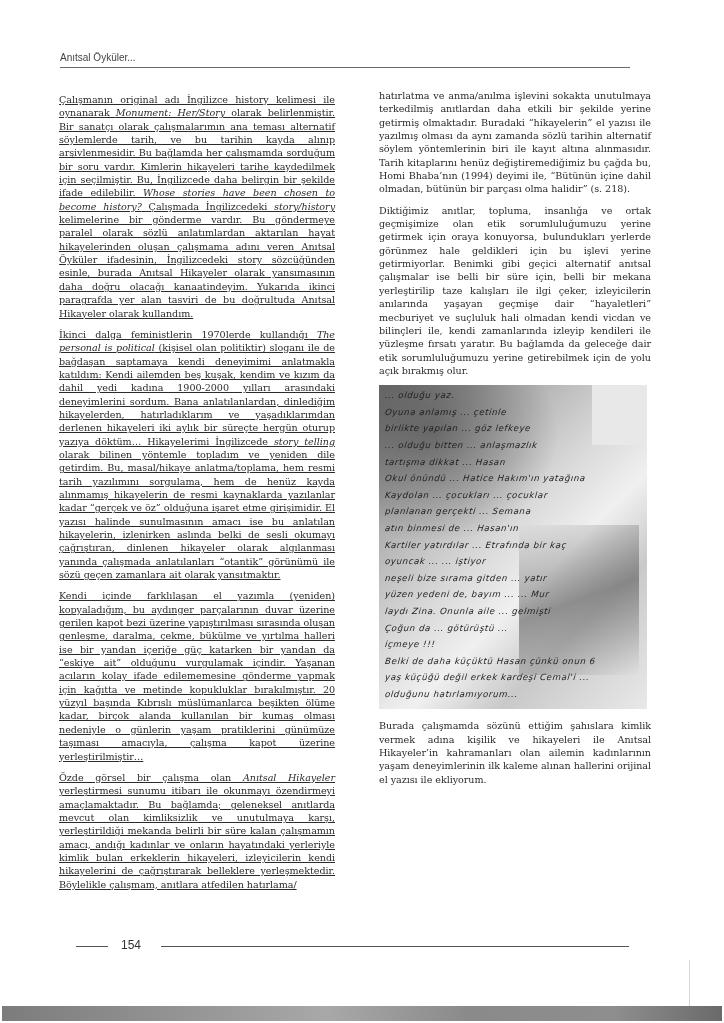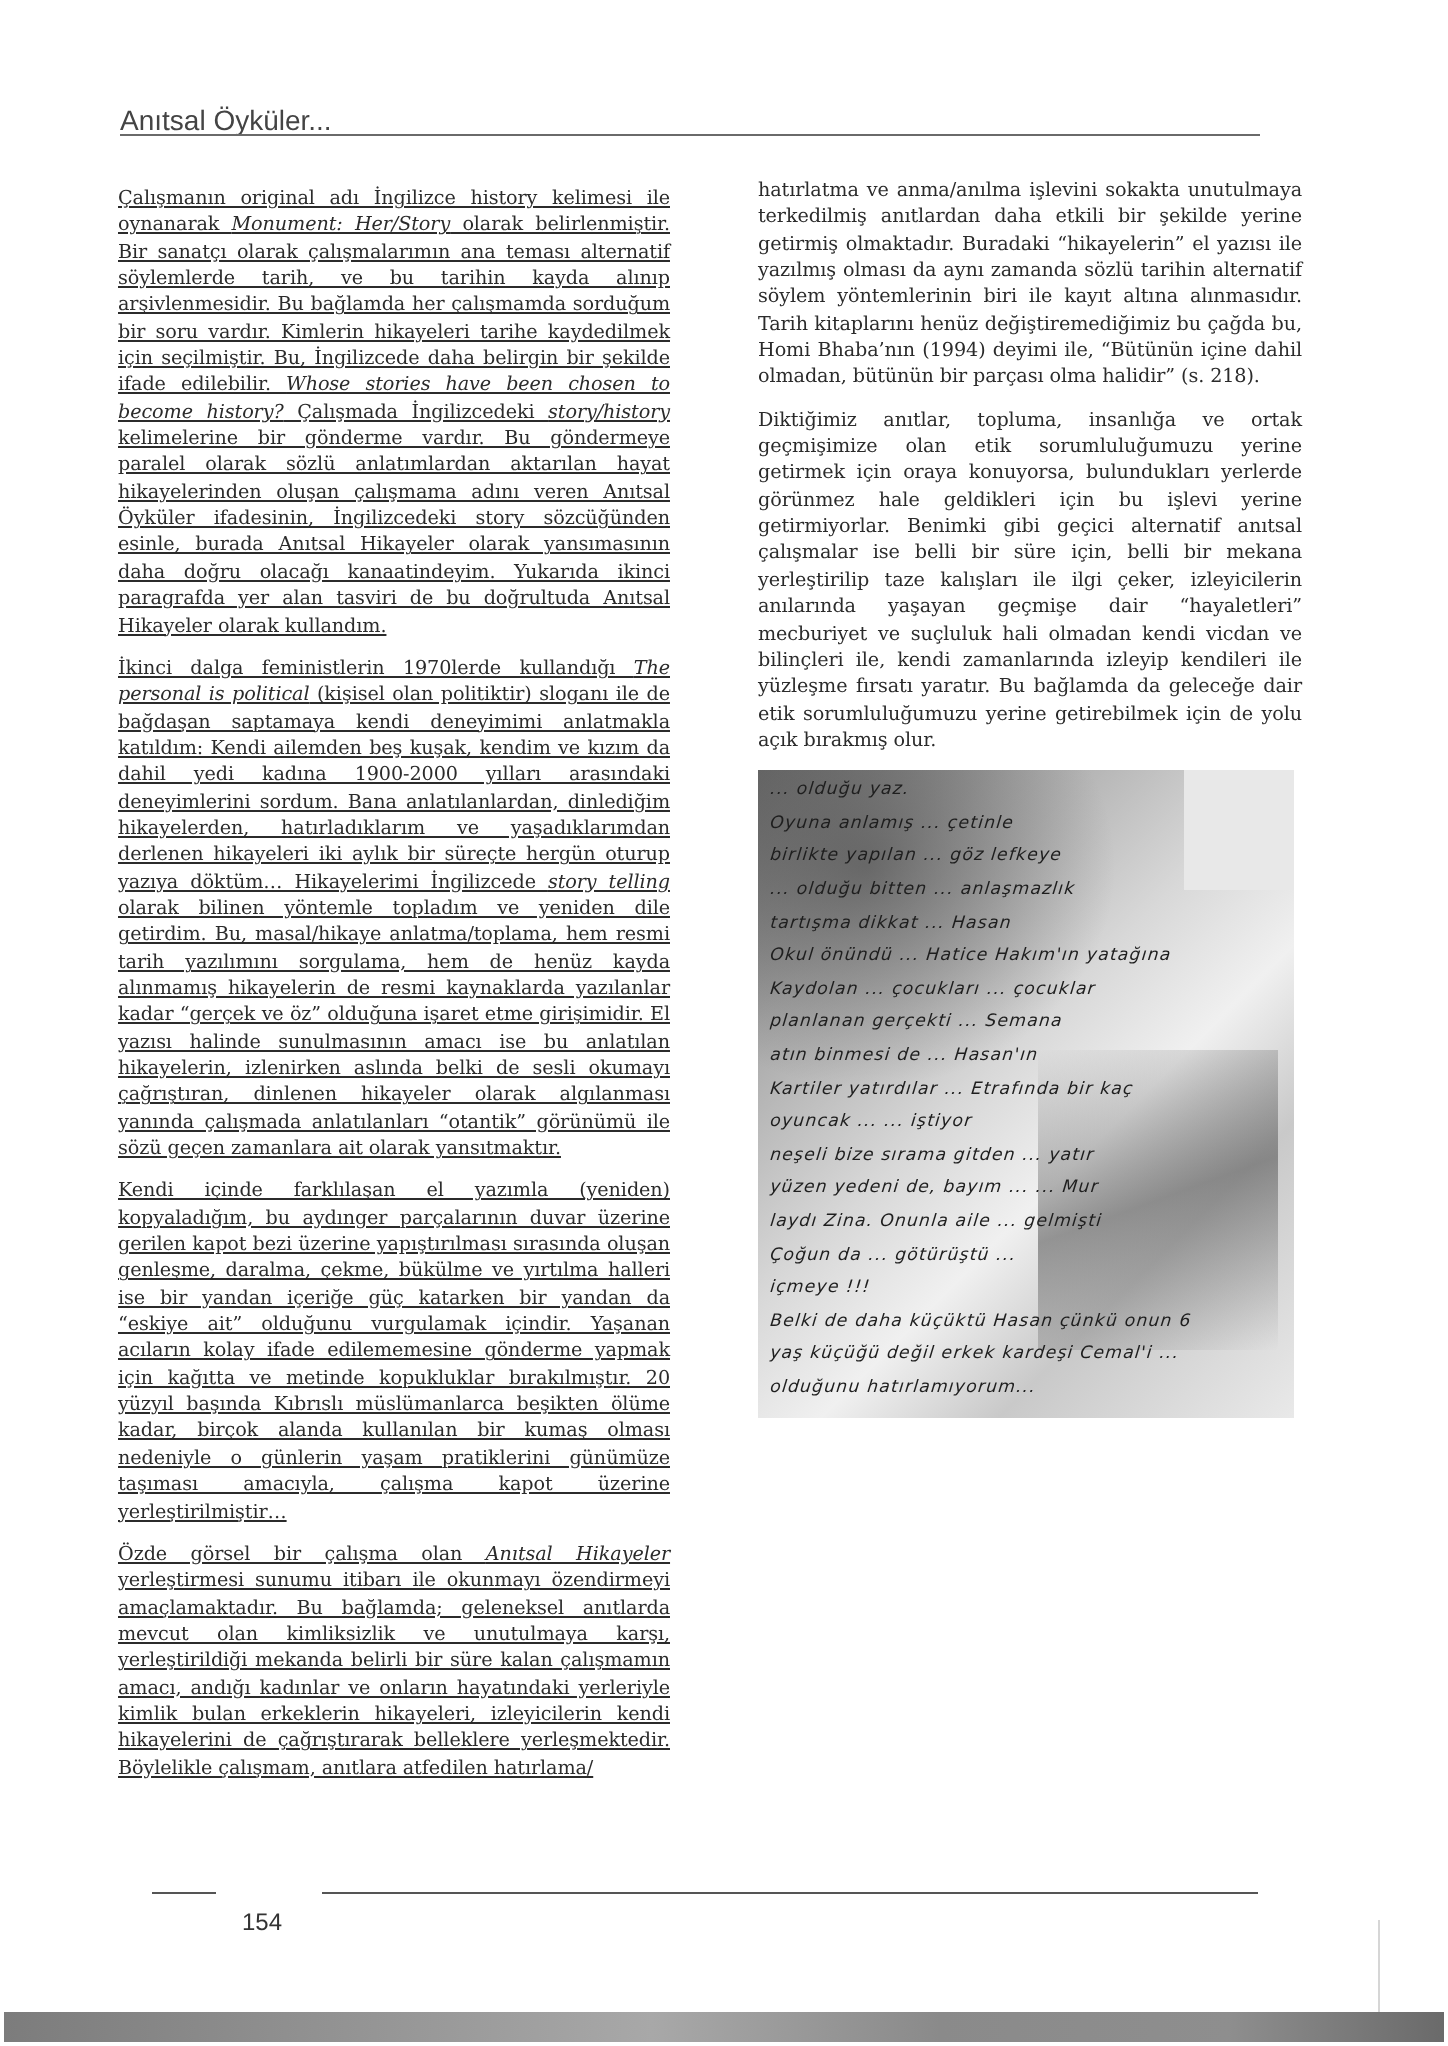--- a/index.html
+++ b/index.html
@@ -2,21 +2,21 @@
 <html><head>
 <meta charset="utf-8">
 <style>
   html, body { margin:0; padding:0; }
   body {
     width:724px; height:1023px; background:#ffffff; position:relative; overflow:hidden;
     font-family:"DejaVu Serif", serif; color:#2b2b2b;
   }
   .running-head {
     position:absolute; left:60px; top:52px;
-    font-family:"Liberation Sans", sans-serif; font-size:14px; color:#444;
+    font-family:"Liberation Sans", sans-serif; font-size:10px; color:#444;
   }
   .head-rule {
     position:absolute; left:60px; top:67px; width:570px; height:1px; background:#6a6a6a;
   }
   .col {
     position:absolute; top:93px; width:276px;
     font-size:9.6px; line-height:13.35px; text-align:justify; hyphens:none;
     letter-spacing:-0.05px;
   }
   .col.left { left:59px;text-decoration:underline; }
@@ -34,21 +34,21 @@
     background:linear-gradient(160deg, rgba(80,80,80,.0) 0%, rgba(80,80,80,.55) 50%, rgba(80,80,80,0) 100%); }
   .figure .paper { position:absolute; right:0; top:0; width:55px; height:60px; background:#e8e8e8; }
   .hw {
     position:absolute; left:6px; right:6px; font-family:"DejaVu Sans", sans-serif; font-style:italic;
     font-size:8.6px; color:#1e1e1e; white-space:nowrap; overflow:hidden; letter-spacing:0.6px;
     transform:skewX(-6deg);
   }
   .footer-rule-left { position:absolute; left:76px; top:946px; width:32px; height:1px; background:#555; }
   .page-number {
     position:absolute; left:121px; top:938px;
-    font-family:"Liberation Sans", sans-serif; font-size:12px; color:#333;margin-top:16px;
+    font-family:"Liberation Sans", sans-serif; font-size:12px; color:#333;
   }
   .footer-rule-right { position:absolute; left:161px; top:946px; width:468px; height:1px; background:#555; }
   .scan-edge {
     position:absolute; left:2px; bottom:2px; width:720px; height:15px;
     background:linear-gradient(90deg,#7c7c7c 0%,#9e9e9e 35%,#a8a8a8 45%,#8a8a8a 65%,#8e8e8e 85%,#6a6a6a 100%);
   }
   .scan-curl {
     position:absolute; right:34px; top:960px; width:1px; height:48px; background:#d6d6d6;
   }
 </style>
@@ -87,20 +87,21 @@
         <div class="hw" style="top: 186.6px;">neşeli bize sırama gitden ... yatır</div>
         <div class="hw" style="top: 203.2px;">yüzen yedeni de, bayım ... ... Mur</div>
         <div class="hw" style="top: 219.8px;">laydı Zina. Onunla aile ... gelmişti</div>
         <div class="hw" style="top: 236.4px;">Çoğun da ... götürüştü ... </div>
         <div class="hw" style="top: 253px;">içmeye !!!</div>
         <div class="hw" style="top: 269.6px;">Belki de daha küçüktü Hasan çünkü onun 6</div>
         <div class="hw" style="top: 286.2px;">yaş küçüğü değil erkek kardeşi Cemal'i ... </div>
         <div class="hw" style="top: 302.8px;">olduğunu hatırlamıyorum...</div>
       </div>
   </div>
+  <p><span>Burada çalışmamda sözünü ettiğim şahıslara kimlik vermek adına kişilik ve hikayeleri ile Anıtsal Hikayeler’in kahramanları olan ailemin kadınlarının yaşam deneyimlerinin ilk kaleme alınan hallerini orijinal el yazısı ile ekliyorum.</span></p>
 </div>
 
 <div class="footer-rule-left"></div>
 <div class="page-number">154</div>
 <div class="footer-rule-right"></div>
 
 <div class="scan-curl"></div>
 <div class="scan-edge"></div>
 
 </body></html>

